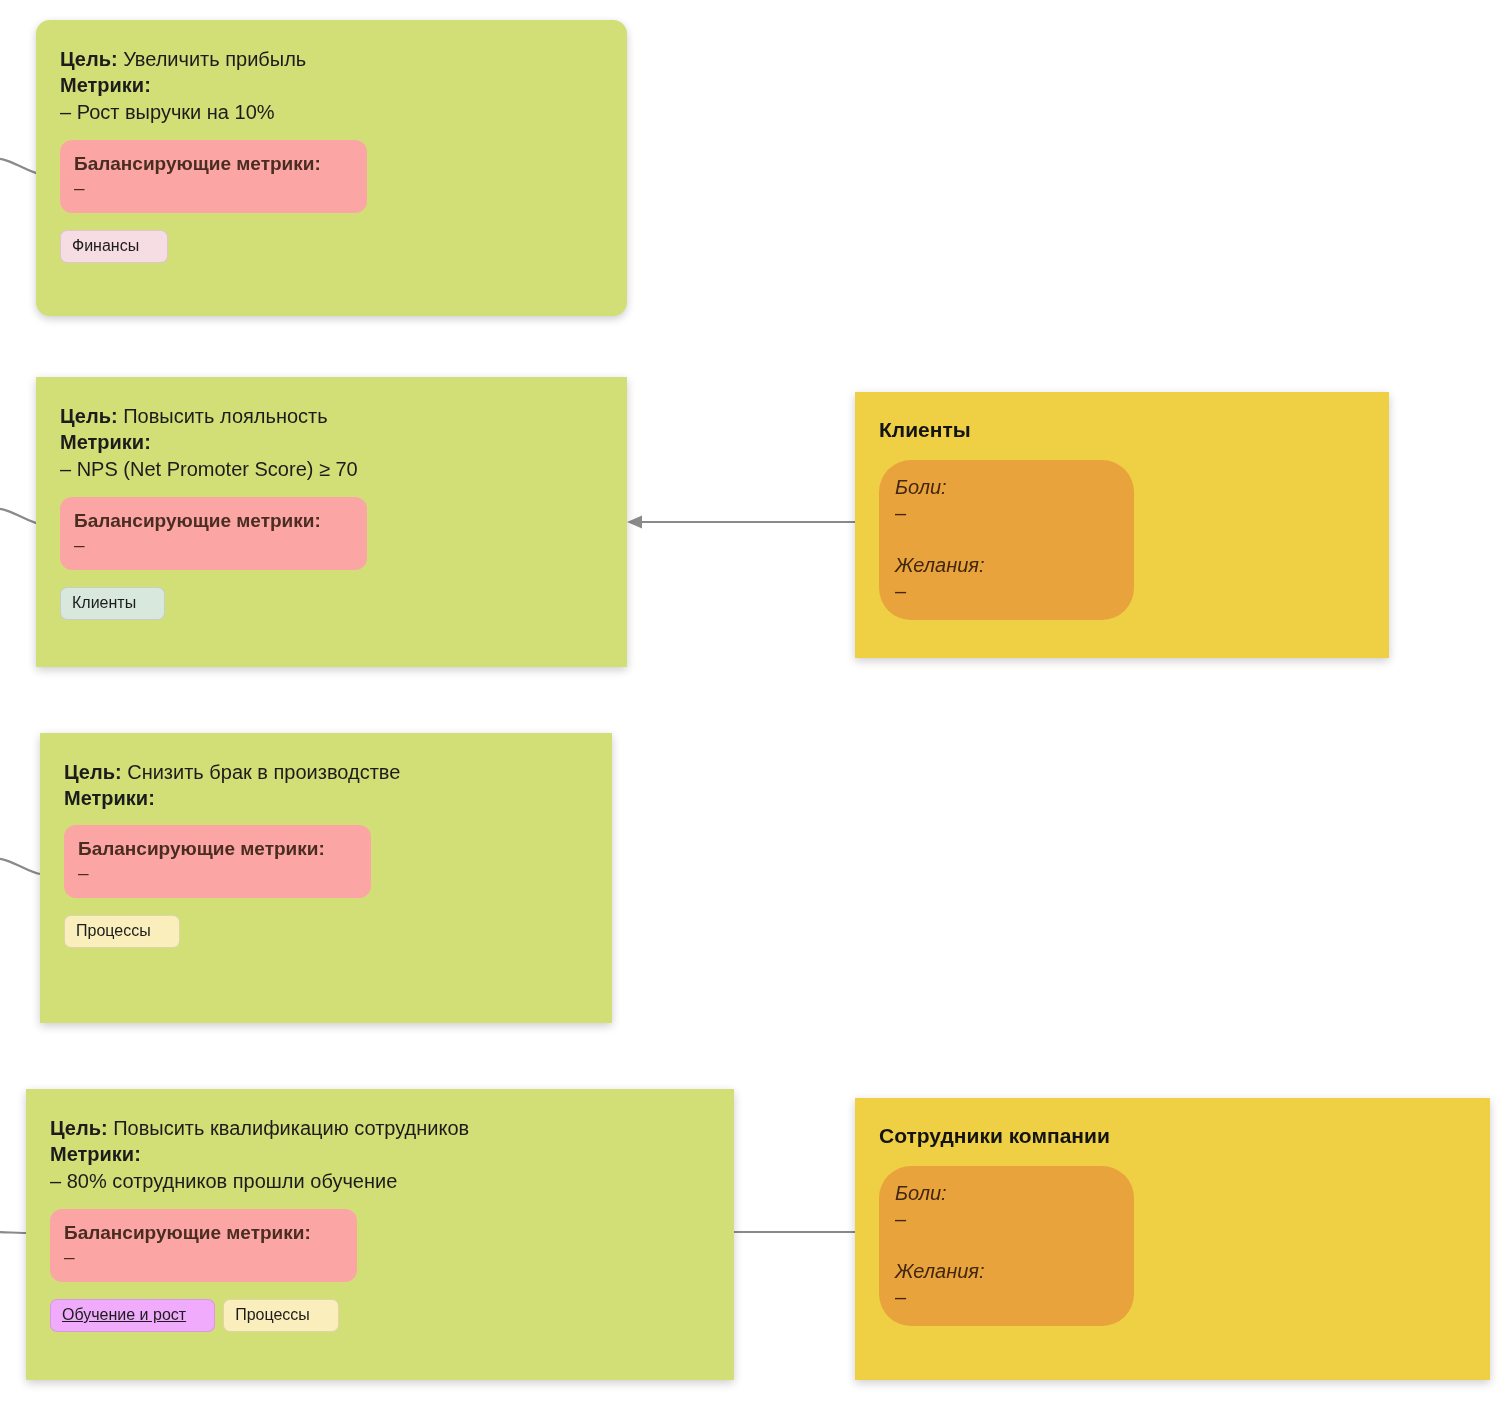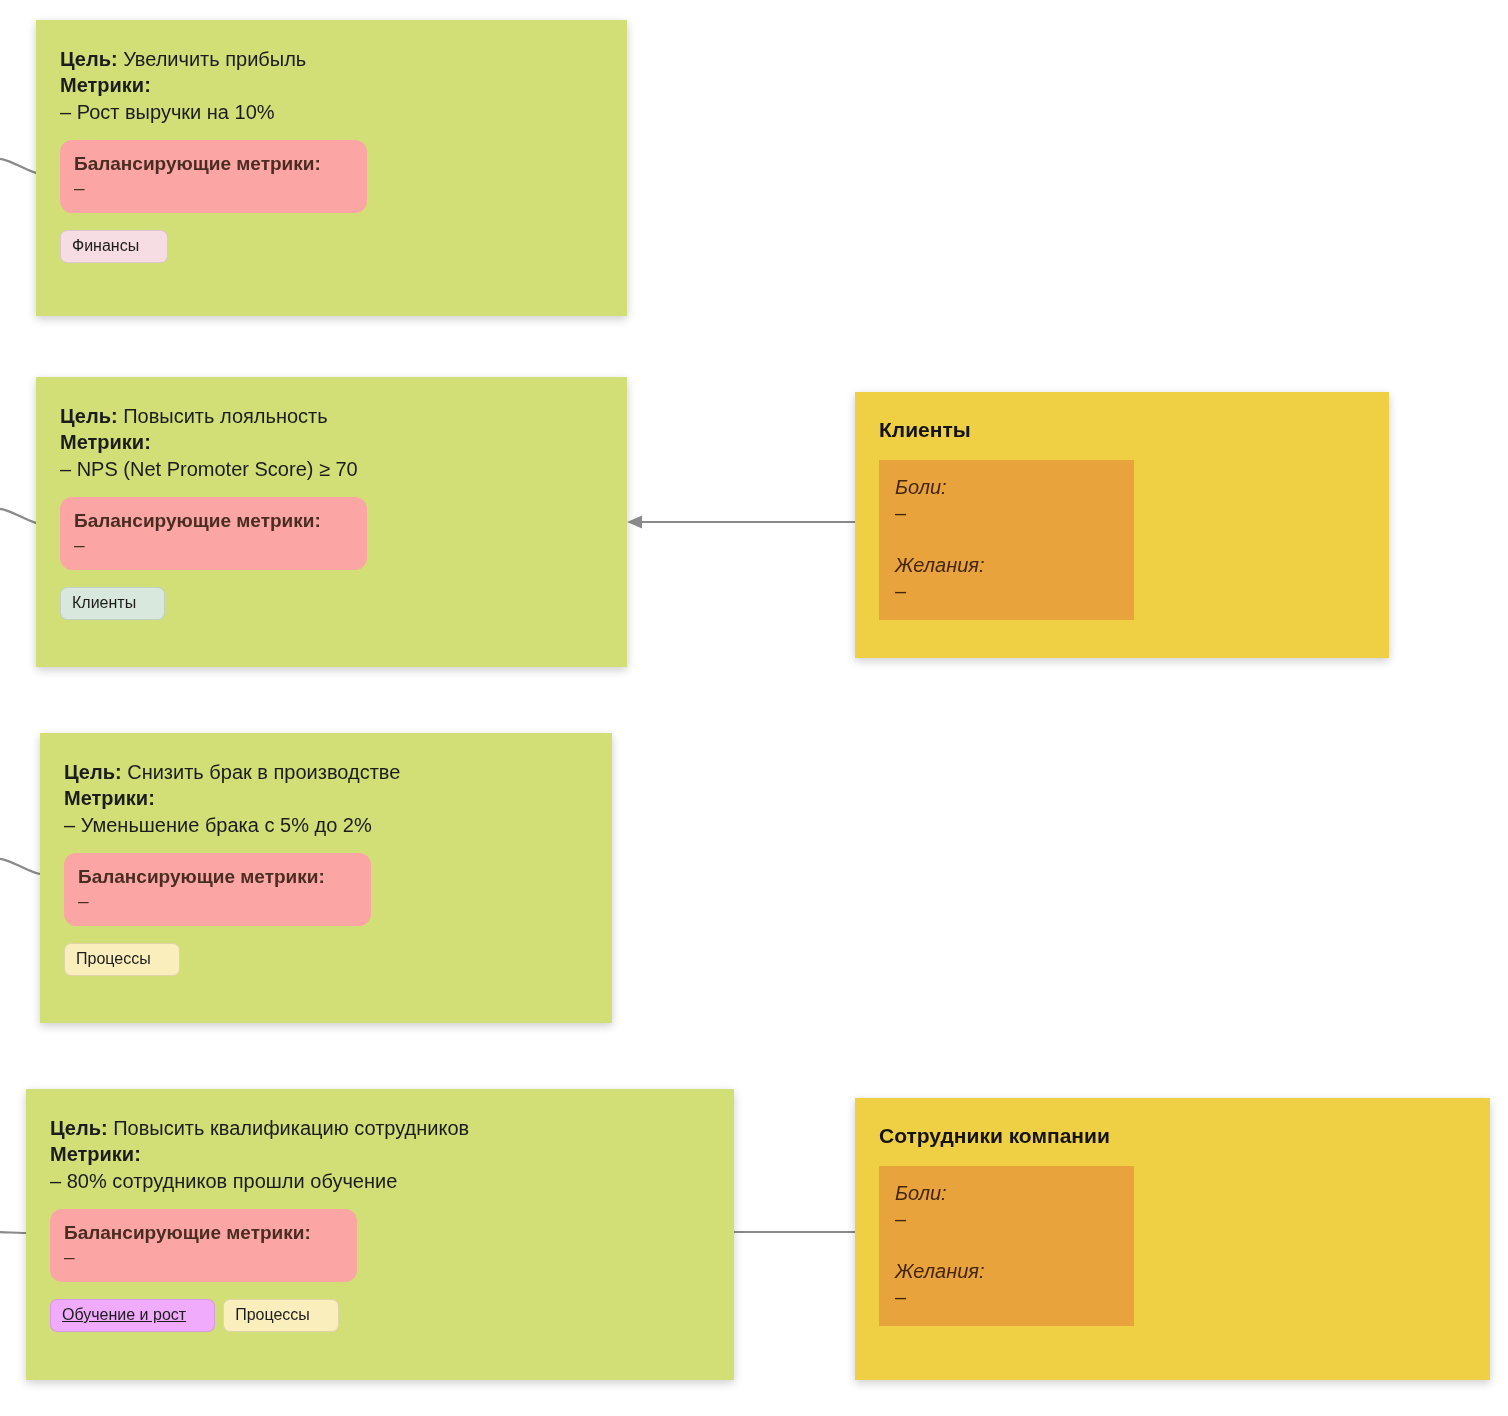--- a/index.html
+++ b/index.html
@@ -107,21 +107,21 @@
     font-size: 21px;
     line-height: 28px;
     font-weight: 700;
     color: #141414;
     white-space: nowrap;
   }
   .pain-box {
     margin-top: 16px;
     width: 255px;
     background: #e8a33c;
-    border-radius: 0;
+    border-radius: 32px;
     padding: 14px 16px 16px 16px;
     box-sizing: border-box;
   }
   .pain-label {
     font-size: 20px;
     line-height: 26px;
     font-style: italic;
     color: #42260f;
   }
   .pain-dash {
@@ -171,21 +171,21 @@
     <svg width="56" height="36" viewBox="0 0 56 36">
       <path d="M0 8 C22 8, 34 21, 50 24" stroke="#8a8a8a" stroke-width="2.2" fill="none"></path>
     </svg>
   </div>
   <div class="edge" style="left:-10px; top:1222px; width:48px; height:24px;">
     <svg width="48" height="24" viewBox="0 0 48 24">
       <path d="M0 10 C16 10, 26 11, 44 11" stroke="#8a8a8a" stroke-width="2.2" fill="none"></path>
     </svg>
   </div>
 
-  <div class="goal-card" style="left:36px; top:20px; width:591px; height:296px;">
+  <div class="goal-card" style="left:36px; top:20px; width:591px; height:296px;border-radius:14px;">
     <div class="goal-title">
       <b>Цель:</b>
       <span class="goal-title-text">Увеличить прибыль</span>
     </div>
     <div class="metrics-head">Метрики:</div>
     <div class="metrics-line">– Рост выручки на 10%</div>
     <div class="balance-box">
       <div class="balance-head">Балансирующие метрики:</div>
       <div class="balance-dash">–</div>
     </div>
@@ -209,21 +209,20 @@
       <span class="tag" style="background:#d8e8dc;">Клиенты</span>
     </div>
   </div>
 
   <div class="goal-card" style="left:40px; top:733px; width:572px; height:290px;">
     <div class="goal-title">
       <b>Цель:</b>
       <span class="goal-title-text">Снизить брак в производстве</span>
     </div>
     <div class="metrics-head">Метрики:</div>
-    <div class="metrics-line">– Уменьшение брака с 5% до 2%</div>
     <div class="balance-box">
       <div class="balance-head">Балансирующие метрики:</div>
       <div class="balance-dash">–</div>
     </div>
     <div class="tag-row">
       <span class="tag" style="background:#faeebc;">Процессы</span>
     </div>
   </div>
 
   <div class="goal-card" style="left:26px; top:1089px; width:708px; height:291px;">

